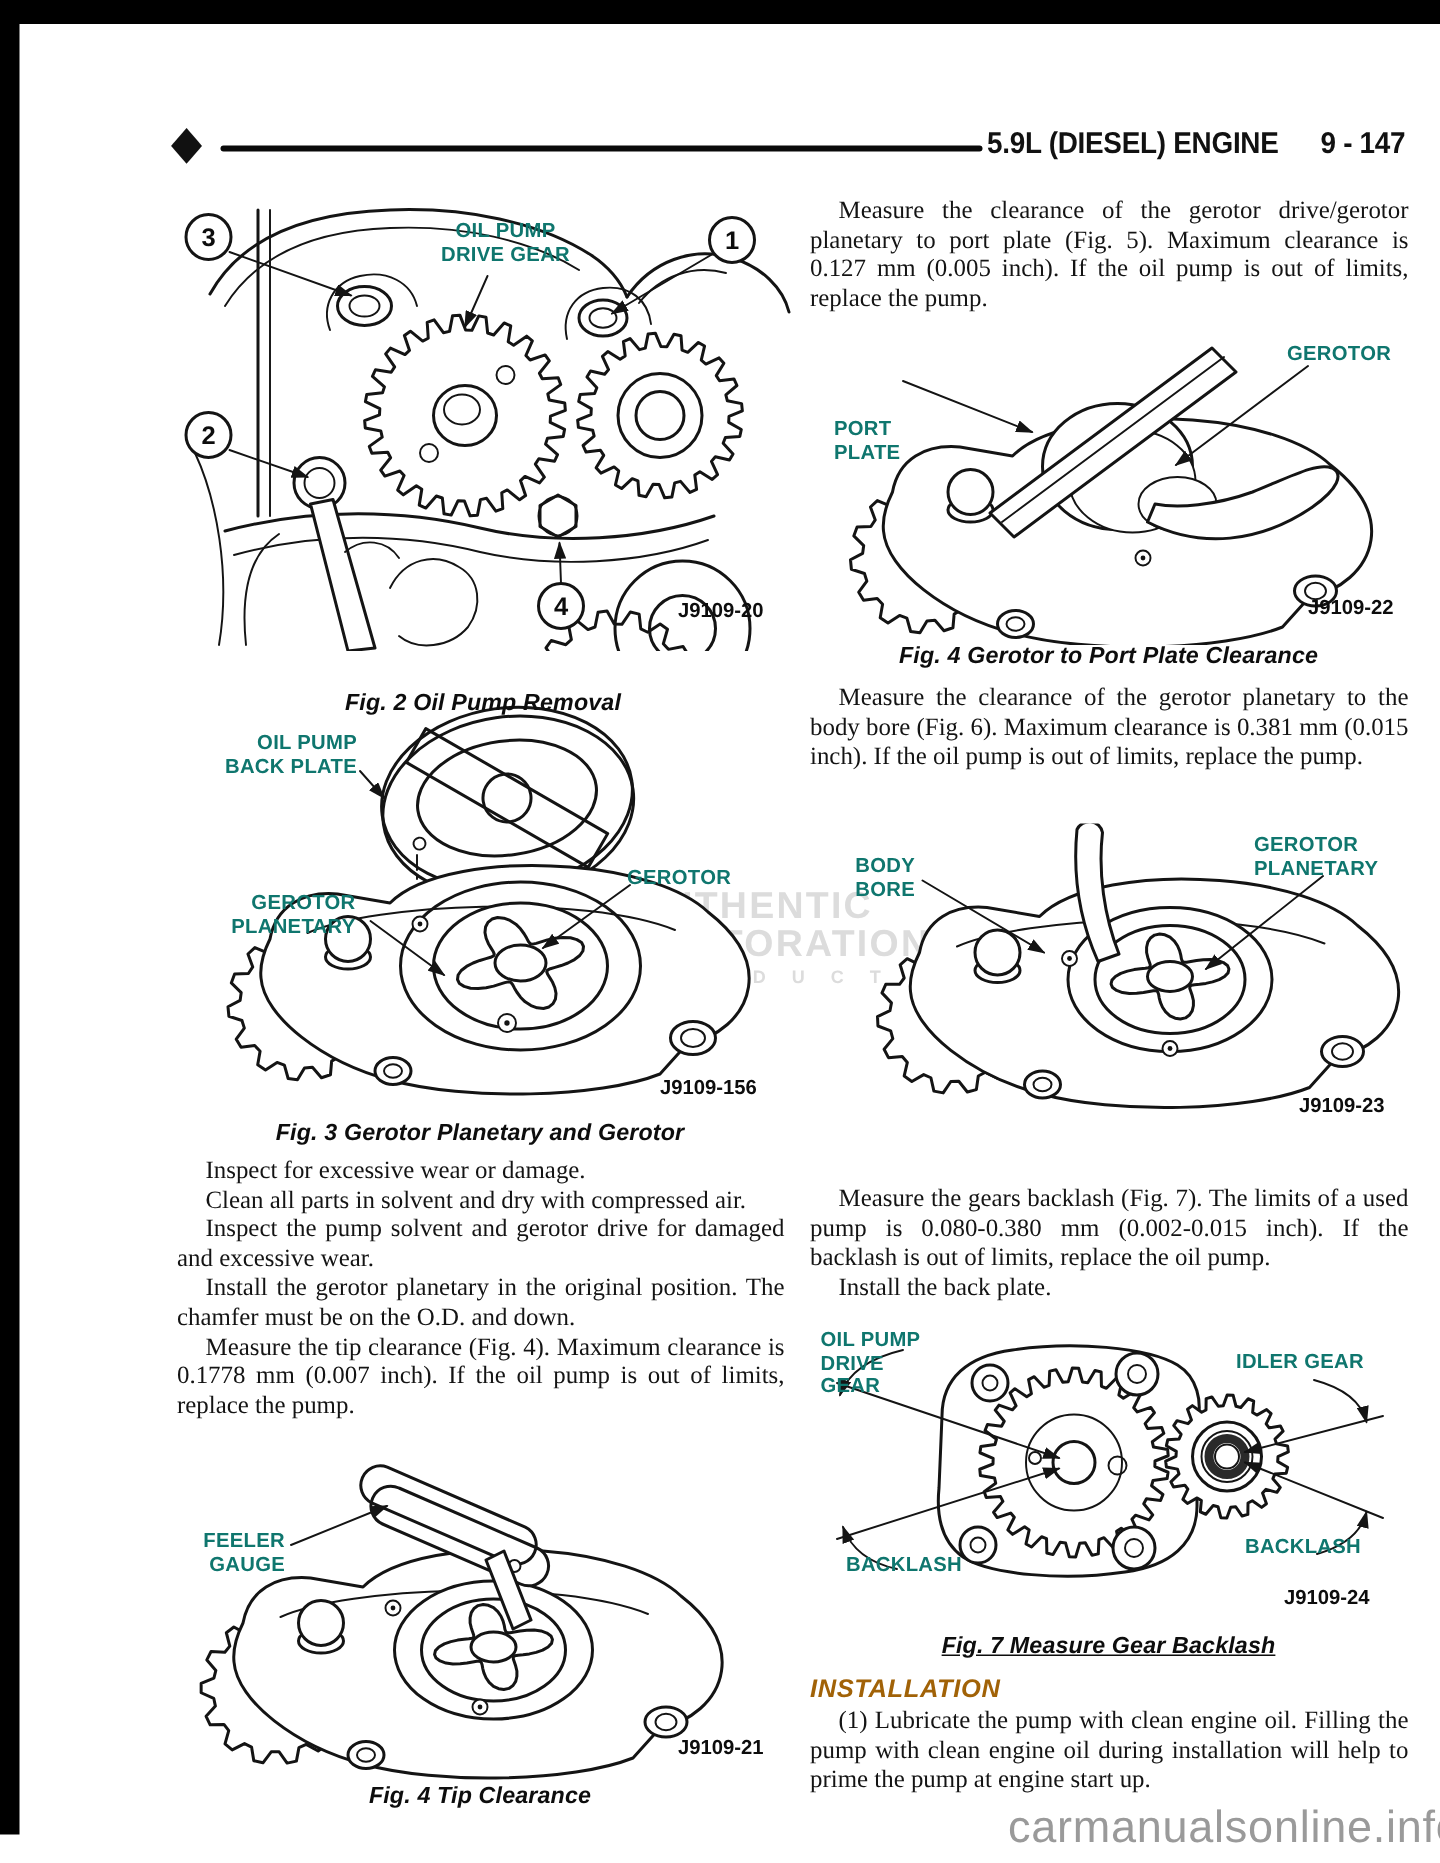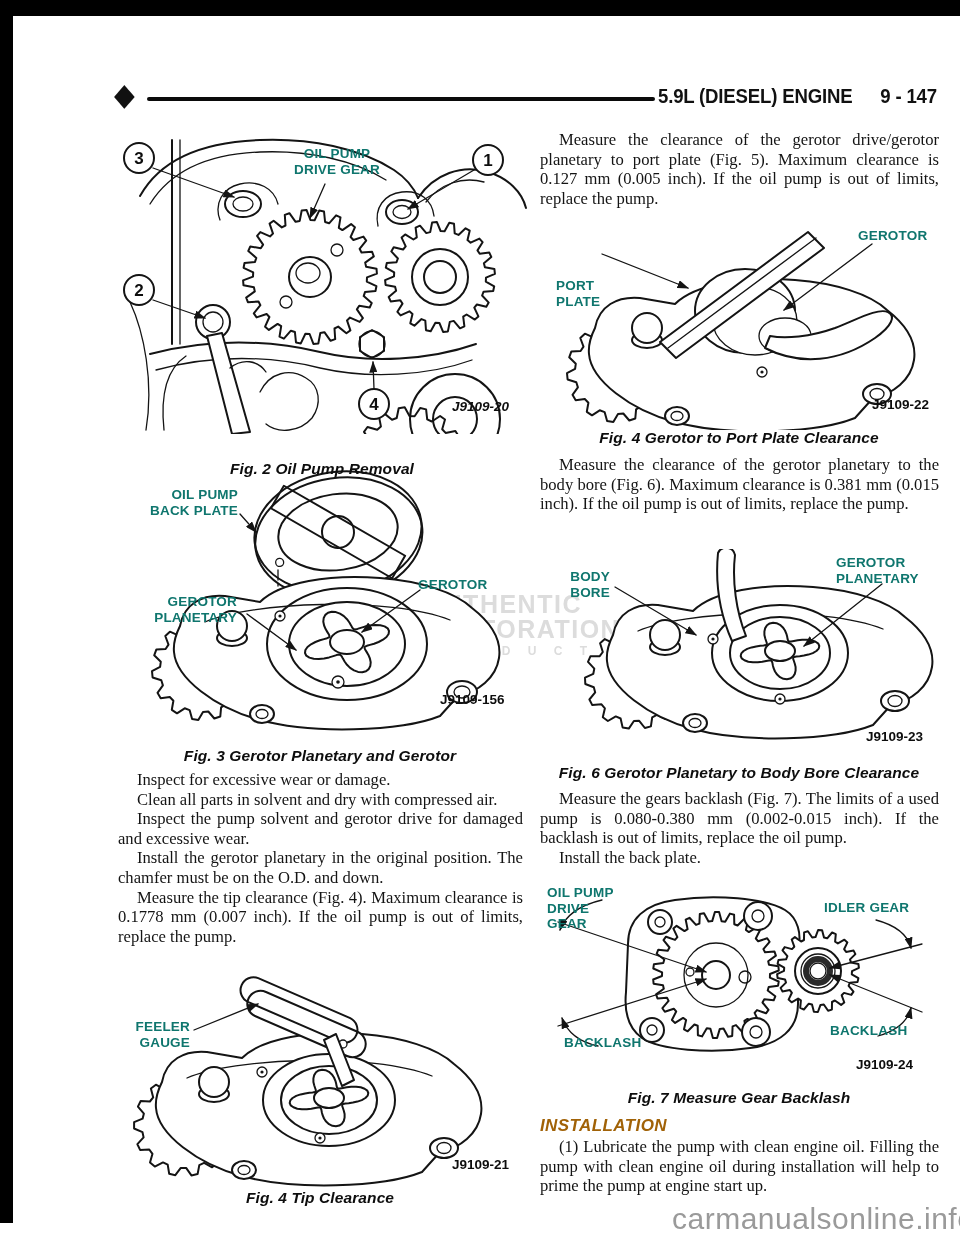--- a/index.html
+++ b/index.html
@@ -120,21 +120,21 @@
     <text class="callout" x="264" y="278" text-anchor="middle">4</text>
 
     <line class="ln th" x1="43" y1="36" x2="124" y2="65" marker-end="url(#a2)"></line>
     <line class="ln th" x1="364" y1="38" x2="298" y2="77" marker-end="url(#a2)"></line>
     <line class="ln th" x1="43" y1="168" x2="95" y2="186" marker-end="url(#a2)"></line>
     <line class="ln th" x1="264" y1="257" x2="263" y2="230" marker-end="url(#a2)"></line>
     <line class="ln th" x1="215" y1="52" x2="200" y2="86" marker-end="url(#a2)"></line>
   </svg>
   <div class="lbl ctr" style="left:287px;top:146px;width:100px;">OIL PUMP
 DRIVE GEAR</div>
-  <div class="ref" style="left:452px;top:399px;font-style:italic;">J9109-20</div>
+  <div class="ref" style="left:452px;top:399px;">J9109-20</div>
   <div class="cap" style="left:112px;top:440px;width:420px;margin-top:20px;">Fig. 2 Oil Pump Removal</div>
 
   <svg class="figsvg" style="left:110px;top:462px;" width="420" height="288" viewBox="0 0 420 288">
     <defs>
       <marker id="a3" viewBox="0 0 10 7" refX="9" refY="3.5" markerWidth="9" markerHeight="6.3" orient="auto">
         <path d="M0,0L10,3.5L0,7Z" fill="#141414"></path>
         </marker>
       <pattern id="stip3" width="5" height="5" patternUnits="userSpaceOnUse">
         <rect width="5" height="5" fill="#ececec"></rect>
         <circle cx="1.2" cy="1.4" r="0.7" fill="#8a8a8a"></circle>
@@ -179,21 +179,21 @@
 
     <line class="ln th" x1="130" y1="52" x2="146" y2="70" marker-end="url(#a3)"></line>
     <line class="ln th" x1="310" y1="128" x2="252" y2="170" marker-end="url(#a3)"></line>
     <line class="ln th" x1="137" y1="152" x2="186" y2="188" marker-end="url(#a3)"></line>
   </svg>
   <div class="lbl r" style="left:148px;top:487px;width:90px;">OIL PUMP
 BACK PLATE</div>
   <div class="lbl" style="left:418px;top:577px;">GEROTOR</div>
   <div class="lbl r" style="left:142px;top:594px;width:95px;">GEROTOR
 PLANETARY</div>
-  <div class="ref" style="left:440px;top:692px;text-align:right;">J9109-156</div>
+  <div class="ref" style="left:440px;top:717px;text-align:right;">J9109-156</div>
   <div class="cap" style="left:110px;top:747px;width:420px;">Fig. 3 Gerotor Planetary and Gerotor</div>
 
   <div class="col" style="left:118px;top:770px;width:405px;">
     <p>Inspect for excessive wear or damage.</p>
     <p>Clean all parts in solvent and dry with compressed air.</p>
     <p>Inspect the pump solvent and gerotor drive for damaged and excessive wear.</p>
     <p>Install the gerotor planetary in the original position. The chamfer must be on the O.D. and down.</p>
     <p>Measure the tip clearance (Fig. 4). Maximum clearance is 0.1778 mm (0.007 inch). If the oil pump is out of limits, replace the pump.</p>
   </div>
 
@@ -318,21 +318,20 @@
     <path class="ln fw" d="M178,4 C175,35 180,65 192,92 L206,87 C196,62 192,32 195,6 A9,9 0 0 0 178,4 Z"></path>
 
     <line class="ln th" x1="75" y1="38" x2="156" y2="86" marker-end="url(#a6)"></line>
     <line class="ln th" x1="342" y1="35" x2="264" y2="97" marker-end="url(#a6)"></line>
   </svg>
   <div class="lbl r" style="left:560px;top:569px;width:50px;">BODY
 BORE</div>
   <div class="lbl" style="left:836px;top:555px;">GEROTOR
 PLANETARY</div>
   <div class="ref" style="left:866px;top:729px;">J9109-23</div>
-  <div class="cap" style="left:540px;top:764px;width:398px;">Fig. 6 Gerotor Planetary to Body Bore Clearance</div>
 
   <div class="col" style="left:540px;top:789px;width:399px;">
     <p>Measure the gears backlash (Fig. 7). The limits of a used pump is 0.080-0.380 mm (0.002-0.015 inch). If the backlash is out of limits, replace the oil pump.</p>
     <p>Install the back plate.</p>
   </div>
 
   <svg class="figsvg" style="left:540px;top:884px;" width="398" height="198" viewBox="0 0 398 198">
     <defs>
       <marker id="a7" viewBox="0 0 10 7" refX="9" refY="3.5" markerWidth="9" markerHeight="6.3" orient="auto">
         <path d="M0,0L10,3.5L0,7Z" fill="#141414"></path>
@@ -372,21 +371,21 @@
     <path class="ln th" d="M336,36 Q366,44 371,64" marker-end="url(#a7)"></path>
     <path class="ln th" d="M338,152 Q366,144 371,124" marker-end="url(#a7)"></path>
   </svg>
   <div class="lbl" style="left:547px;top:885px;">OIL PUMP
 DRIVE
 GEAR</div>
   <div class="lbl" style="left:824px;top:900px;">IDLER GEAR</div>
   <div class="lbl" style="left:564px;top:1035px;">BACKLASH</div>
   <div class="lbl" style="left:830px;top:1023px;">BACKLASH</div>
   <div class="ref" style="left:856px;top:1057px;">J9109-24</div>
-  <div class="cap" style="left:540px;top:1089px;width:398px;">Fig. 7 Measure Gear Backlash</div>
+  <div class="cap" style="left:540px;top:1089px;width:398px;text-decoration:underline;">Fig. 7 Measure Gear Backlash</div>
 
   <div class="abs heading" style="left:540px;top:1116px;z-index:3;">INSTALLATION</div>
   <div class="col" style="left:540px;top:1137px;width:399px;">
     <p>(1) Lubricate the pump with clean engine oil. Filling the pump with clean engine oil during installation will help to prime the pump at engine start up.</p>
   </div>
 
   <div class="site" style="left:672px;top:1202px;">carmanualsonline.info</div>
 
 </div>
 

